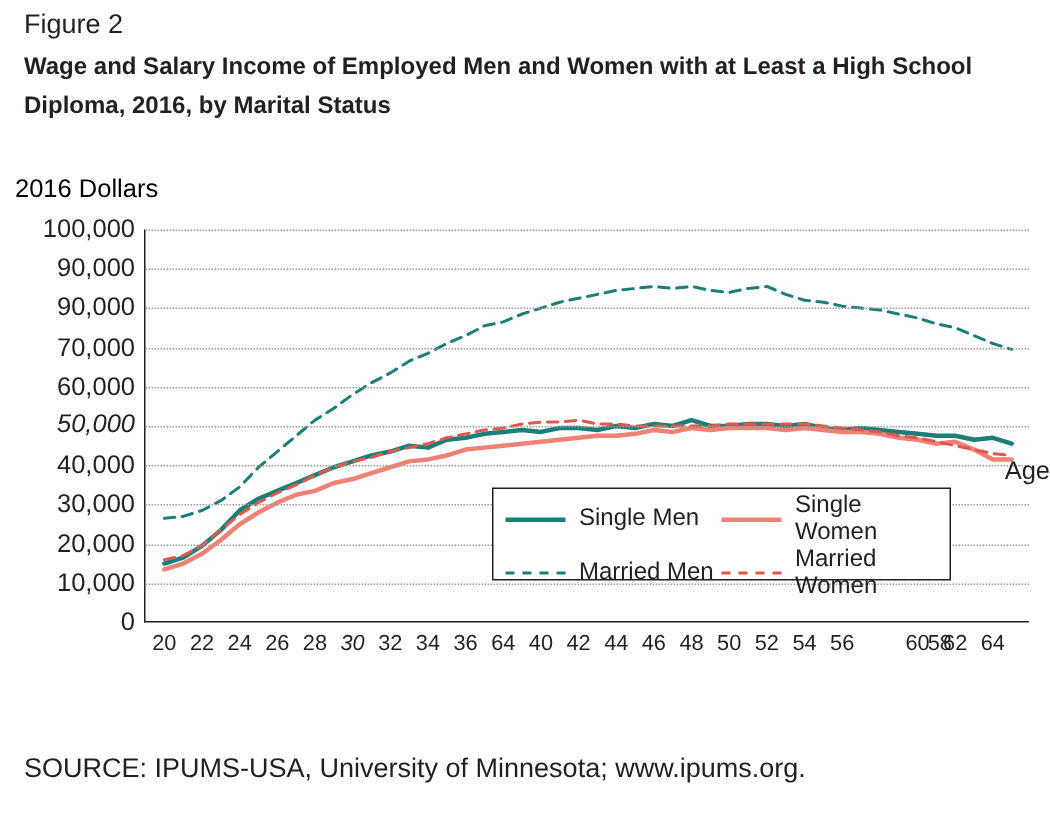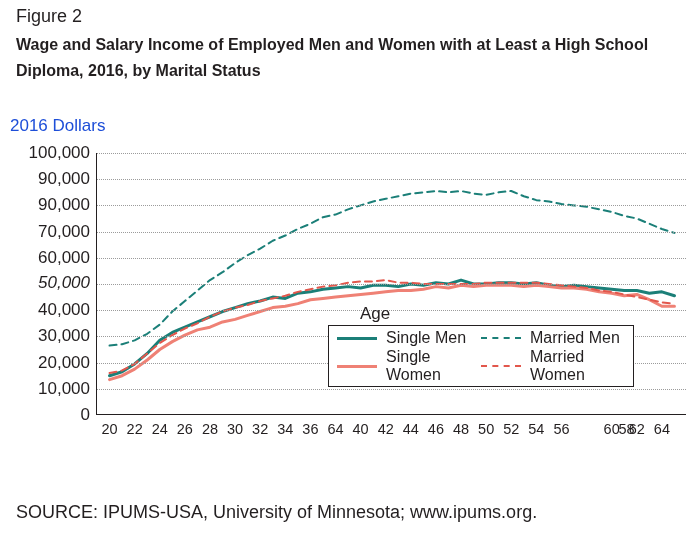--- a/index.html
+++ b/index.html
@@ -31,21 +31,21 @@
     font-size: 16px;
     font-weight: bold;
     line-height: 26px;
     color: #231f20;
   }
   .y-axis-title {
     position: absolute;
     left: 10px;
     top: 116px;
     font-size: 17px;
-    color: #1d4ed8;
+    color: #000000;
   }
   .chart-area {
     position: absolute;
     left: 0px;
     top: 144px;
     width: 700px;
     height: 300px;
   }
   
   .plot {
@@ -82,21 +82,21 @@
     transform: translateX(-50%);
     font-size: 14.5px;
     color: #231f20;
     white-space: nowrap;
   }
   .x-axis-title {
     position: absolute;
     left: 0;
     top: 304px;
     width: 700px;
-    text-align: center;
+    text-align: right;
     font-size: 17px;
     color: #231f20;
   }
   .x-axis-title span { margin-left: 50px; }
   .source {
     position: absolute;
     left: 16px;
     top: 502px;
     font-size: 18px;
     color: #231f20;
@@ -169,21 +169,21 @@
       <div class="ylabel" style="top: 52.4px;">90,000</div>
       <div class="gridline" style="top: 26.2px;"></div>
       <div class="ylabel" style="top: 26.2px;">90,000</div>
       <div class="gridline" style="top: 0px;"></div>
       <div class="ylabel" style="top: 0px;">100,000</div>
       <div class="xlabel" style="left: 12.5532px;">20</div>
       <div class="xlabel" style="left: 37.6596px;">22</div>
       <div class="xlabel" style="left: 62.766px;">24</div>
       <div class="xlabel" style="left: 87.8723px;">26</div>
       <div class="xlabel" style="left: 112.979px;">28</div>
-      <div class="xlabel" style="left: 138.085px;">30</div>
+      <div class="xlabel" style="left: 138.085px; font-style: italic;">30</div>
       <div class="xlabel" style="left: 163.191px;">32</div>
       <div class="xlabel" style="left: 188.298px;">34</div>
       <div class="xlabel" style="left: 213.404px;">36</div>
       <div class="xlabel" style="left: 238.511px;">64</div>
       <div class="xlabel" style="left: 263.617px;">40</div>
       <div class="xlabel" style="left: 288.723px;">42</div>
       <div class="xlabel" style="left: 313.83px;">44</div>
       <div class="xlabel" style="left: 338.936px;">46</div>
       <div class="xlabel" style="left: 364.043px;">48</div>
       <div class="xlabel" style="left: 389.149px;">50</div>
@@ -195,28 +195,28 @@
       <div class="xlabel" style="left: 539.787px;">62</div>
       <div class="xlabel" style="left: 564.894px;">64</div>
     </div>
 
   <div class="legend">
     <div class="legend-item">
       <span class="legend-swatch" style="border-top-color:#1b7f78"></span>
       <span>Single Men</span>
     </div>
     <div class="legend-item">
+      <span class="legend-swatch" style="border-top-color:#ef8175"></span>
+      <span>Single Women</span>
+    </div>
+    <div class="legend-item">
       <span class="legend-swatch dashed" style="border-top-color:#1b7f78"></span>
       <span>Married Men</span>
     </div>
     <div class="legend-item">
-      <span class="legend-swatch" style="border-top-color:#ef8175"></span>
-      <span>Single Women</span>
-    </div>
-    <div class="legend-item">
       <span class="legend-swatch dashed" style="border-top-color:#e2574c"></span>
       <span>Married Women</span>
     </div>
   </div>
 </div>
 
 <div class="x-axis-title"><span>Age</span></div>
 <div class="source">SOURCE: IPUMS-USA, University of Minnesota; www.ipums.org.</div>
 
 </body></html>

